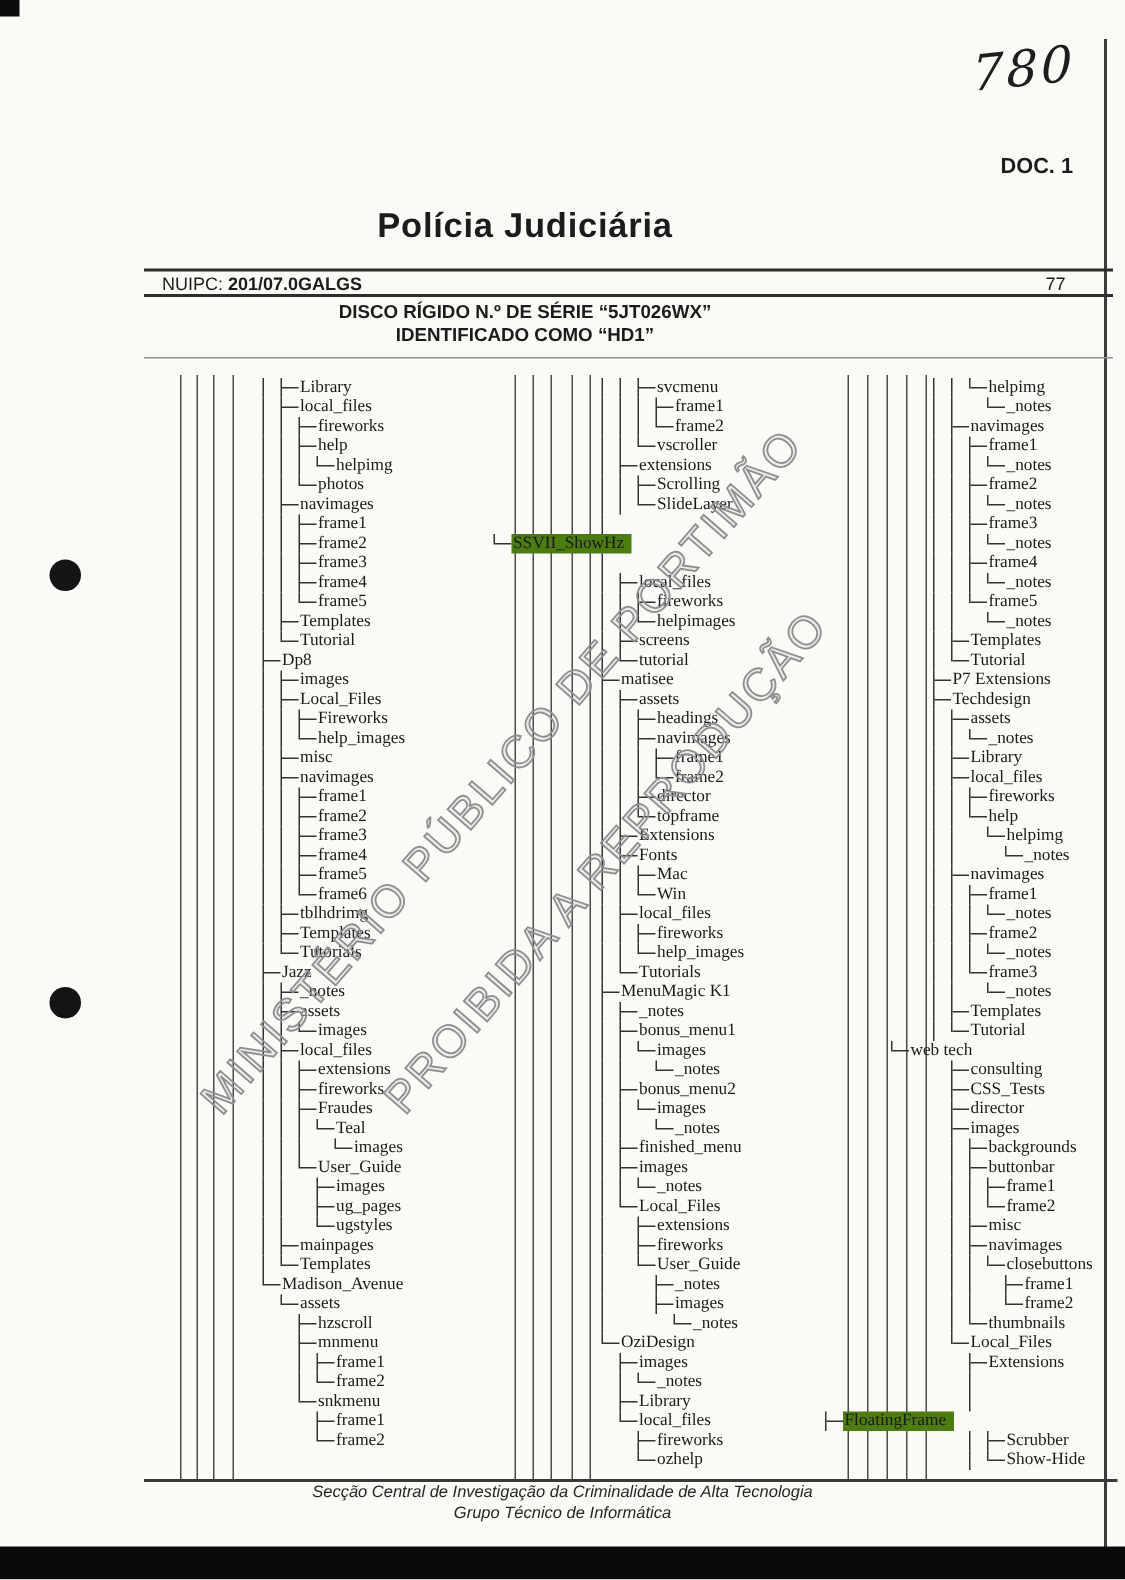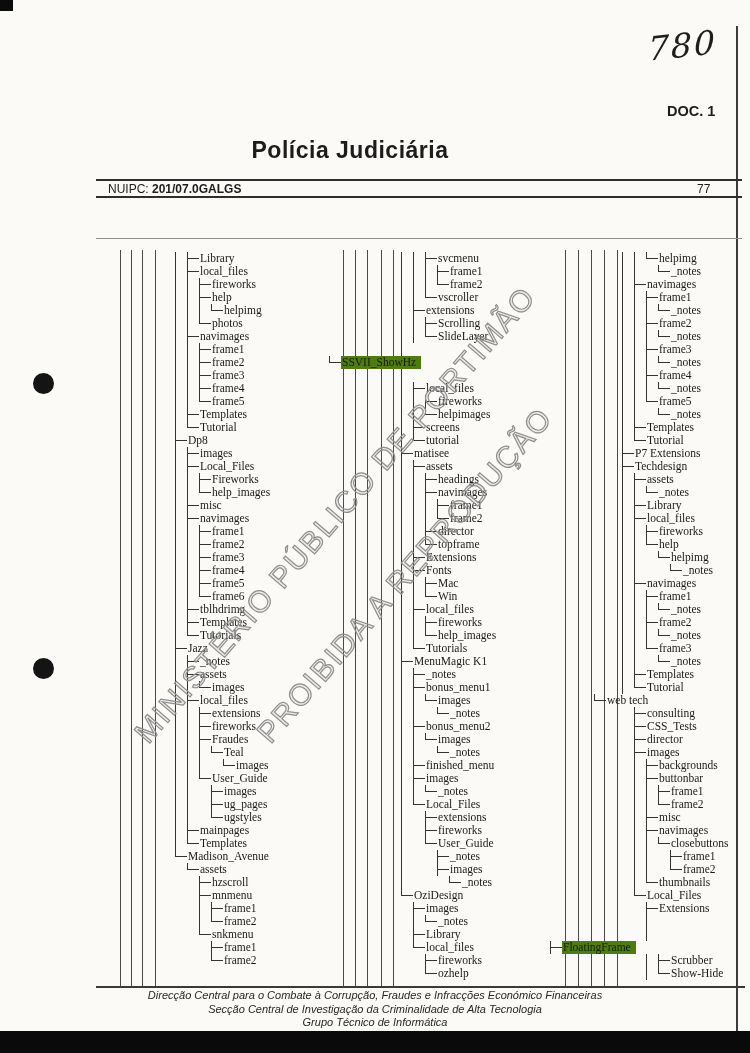--- a/index.html
+++ b/index.html
@@ -61,20 +61,24 @@
 
   <div class="handwrite">780</div>
   <div class="doc-label">DOC. 1</div>
   <h1 class="title">Polícia Judiciária</h1>
 
   <div class="rule r1"></div>
   <div class="nuipc"><span>NUIPC:</span> <b>201/07.0GALGS</b></div>
   <div class="pagenum">77</div>
   <div class="rule r2"></div>
 
+  <div class="subtitle">
+    <div>DISCO RÍGIDO N.º DE SÉRIE “5JT026WX”</div>
+    <div>IDENTIFICADO COMO “HD1”</div>
+  </div>
   <div class="rule r3"></div>
 
   <div class="watermark">
     <div>MINISTÉRIO PÚBLICO DE PORTIMÃO</div>
     <div>PROIBIDA A REPRODUÇÃO</div>
   </div>
 
   <div id="tree">
       <div class="guide" style="left: 120px;"></div>
       <div class="guide" style="left: 131px;"></div>
@@ -1711,19 +1715,18 @@
         <span class="cell e"></span>
         <span class="cell e"></span>
         <span class="cell v"></span>
         <span class="cell c"></span>
         <span class="lab">Show-Hide</span>
       </div>
     </div>
 
   <div class="rule r4"></div>
   <div class="footer">
-    <div>Direcção Central para o Combate à Corrupção, Fraudes e Infracções Económico Financeiras</div>
     <div>Secção Central de Investigação da Criminalidade de Alta Tecnologia</div>
     <div>Grupo Técnico de Informática</div>
   </div>
 
   <div class="bottom-bar"></div>
 </div>
 
 </body></html>

